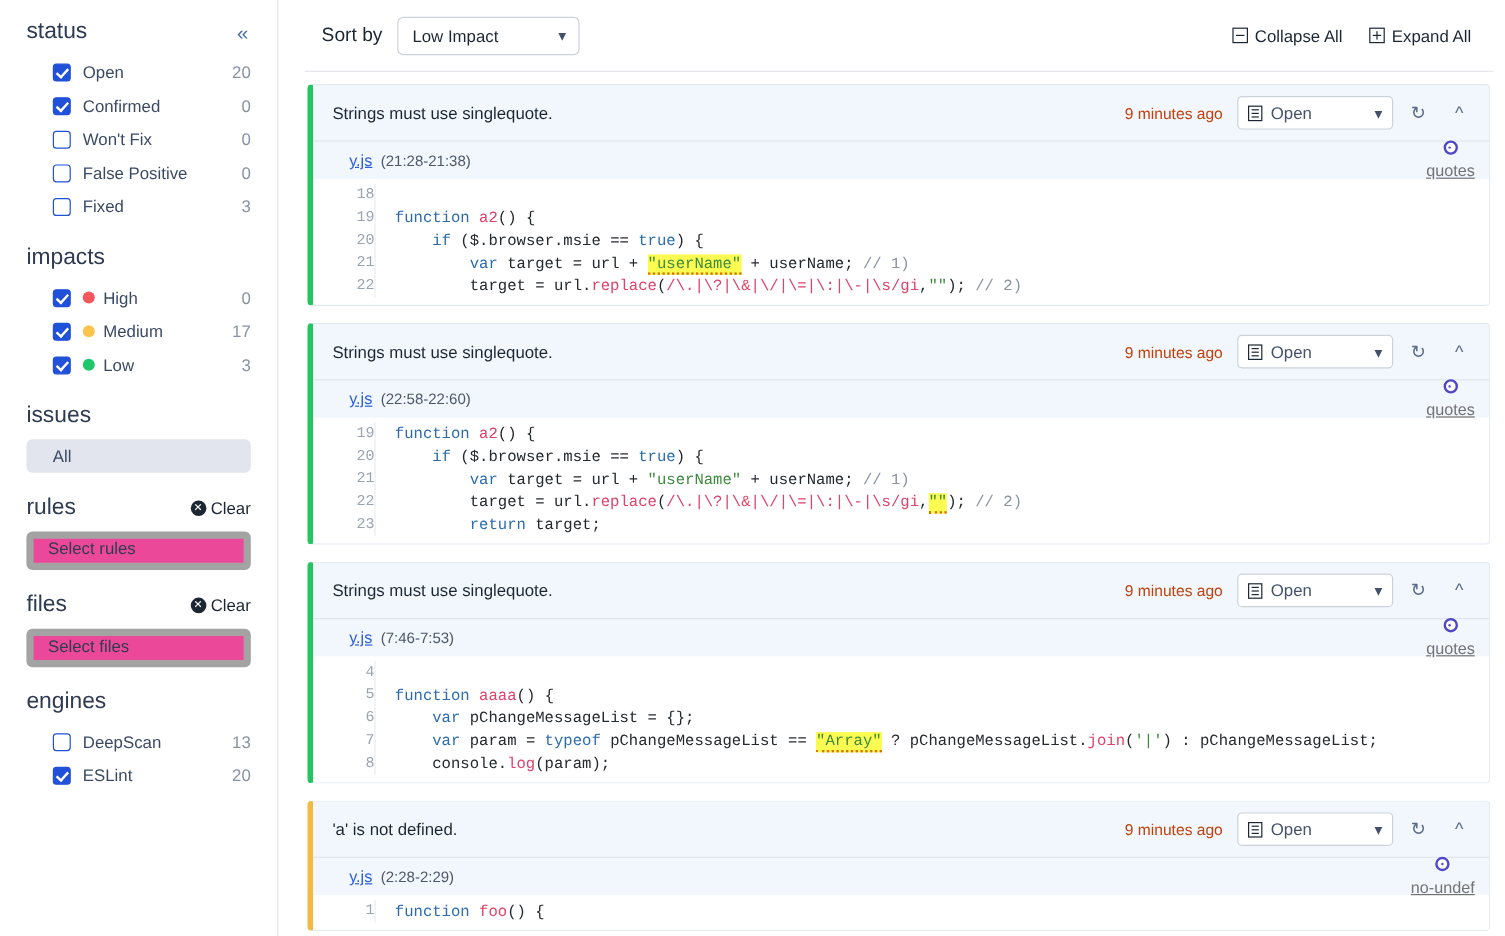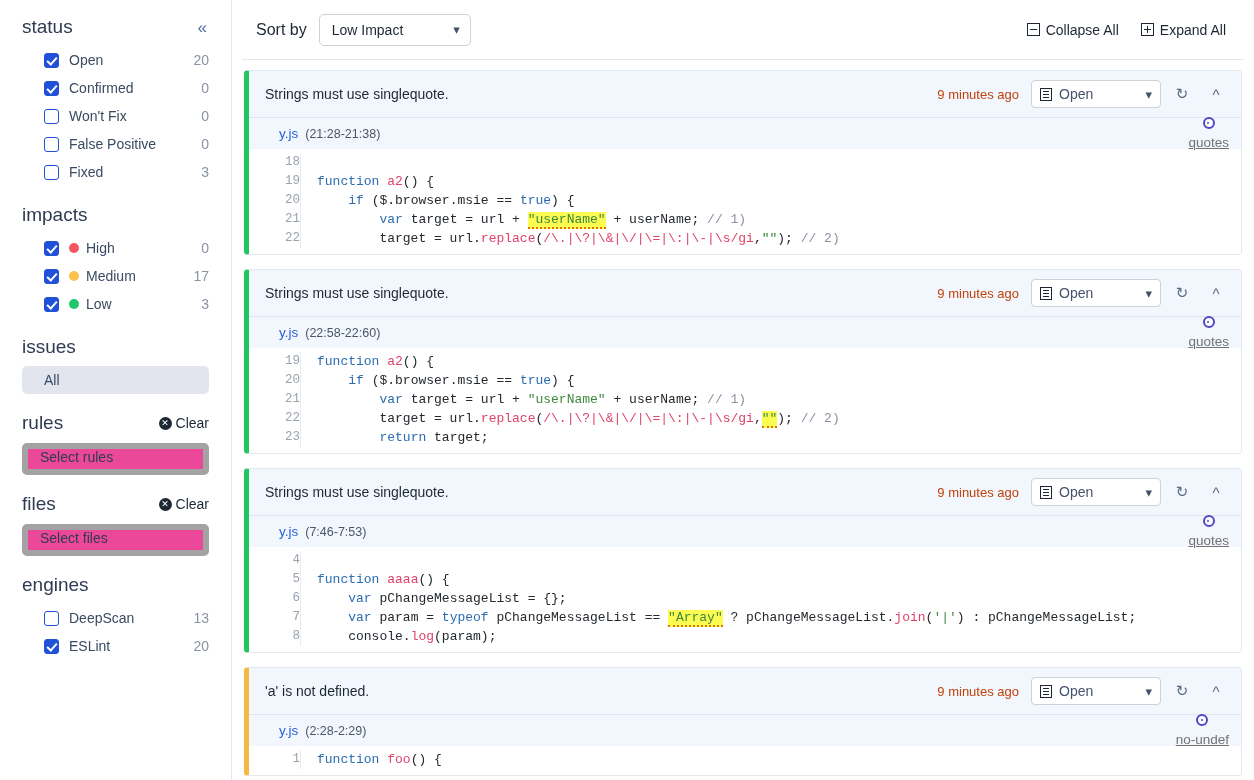--- a/index.html
+++ b/index.html
@@ -5,21 +5,21 @@
   * { box-sizing: border-box; }
   html, body { margin:0; padding:0; }
   body {
     width:1254px; height:780px;
     background:#ffffff;
     font-family:"Liberation Sans", sans-serif;
     font-size:14px;
     color:#24292e;
     overflow:hidden;
   }
-  .app { display:flex; width:1254px; height:780px; }
+  .app { display:flex; width:1254px; height:780px;gap:12px; }
 
   
   .sidebar {
     width:232px; min-width:232px; height:780px;
     background:#ffffff;
     border-right:1px solid #e3e6ea;
     padding:0 0 0 0;
     position:relative;
     overflow:hidden;
   }
@@ -157,21 +157,21 @@
   .icon-btn {
     width:26px; height:26px; display:flex; align-items:center; justify-content:center;
     color:#5b6b86; cursor:pointer; margin-left:8px; font-size:15px;
   }
   .card-sub {
     display:flex; align-items:center;
     height:32px; padding:0 12px 0 30px;
     border-top:1px solid #dfe6ef;
   }
   .filelink {
-    color:#2b5fd9; font-size:13.5px; cursor:pointer;
+    color:#2b5fd9; text-decoration:underline; font-size:13.5px; cursor:pointer;
   }
   .range { color:#4b5768; font-size:12.5px; margin-left:7px; }
   .rulebadge {
     display:flex; align-items:center; gap:6px;
     color:#737373; font-size:13.5px; text-decoration:underline; cursor:pointer;flex-direction:column;
   }
   .ringicon {
     width:12px; height:12px; border-radius:50%;
     border:2.5px solid #4f46c8; background:#fff;
     position:relative;

